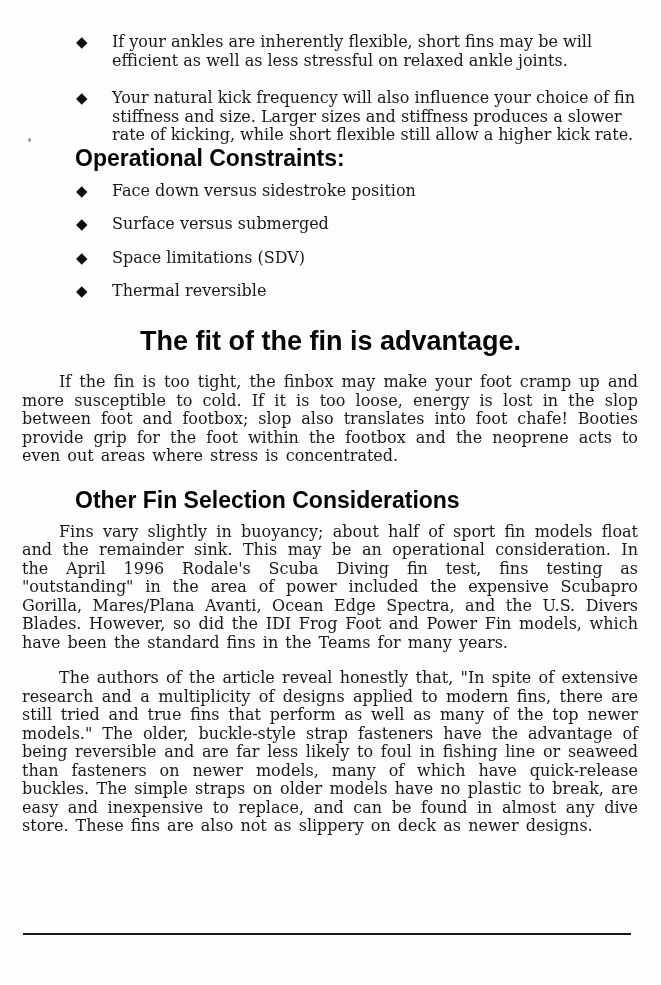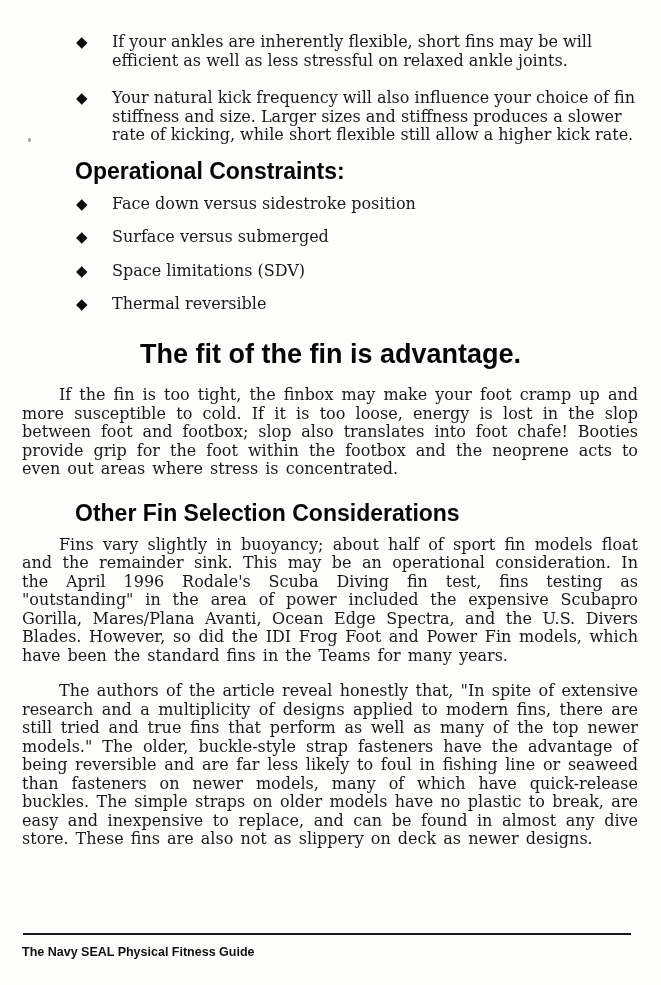--- a/index.html
+++ b/index.html
@@ -46,21 +46,21 @@
     font-weight: 700;
     color: #060606;
     margin: 0;
     padding: 0;
   }
   .h-left {
     font-size: 23px;
     line-height: 27px;
     margin-left: 75px;
   }
-  #h-operational { margin-top: 13px; }
+  #h-operational { }
   .constraints { margin-top: 10px; }
   .constraint + .constraint { margin-top: 14.5px; }
 
   #h-fit {
     font-size: 27px;
     line-height: 31px;
     text-align: center;
     margin-top: 25px;
   }
   p.body-par {
@@ -157,15 +157,14 @@
 
     <h2 class="h-left" id="h-other">Other Fin Selection Considerations</h2>
 
     <p class="body-par" id="p-other-1">Fins vary slightly in buoyancy; about half of sport fin models float and the remainder sink. This may be an operational consideration. In the April 1996 Rodale's Scuba Diving fin test, fins testing as "outstanding" in the area of power included the expensive Scubapro Gorilla, Mares/Plana Avanti, Ocean Edge Spectra, and the U.S. Divers Blades. However, so did the IDI Frog Foot and Power Fin models, which have been the standard fins in the Teams for many years.</p>
 
     <p class="body-par" id="p-other-2">The authors of the article reveal honestly that, "In spite of extensive research and a multiplicity of designs applied to modern fins, there are still tried and true fins that perform as well as many of the top newer models." The older, buckle-style strap fasteners have the advantage of being reversible and are far less likely to foul in fishing line or seaweed than fasteners on newer models, many of which have quick-release buckles. The simple straps on older models have no plastic to break, are easy and inexpensive to replace, and can be found in almost any dive store. These fins are also not as slippery on deck as newer designs.</p>
 
   </div>
 
   <div class="footer-rule"></div>
-  <div class="footer-title">The Navy SEAL Physical Fitness Guide</div>
   <div class="footer-pagenum">75</div>
 </div>
 
 </body></html>

